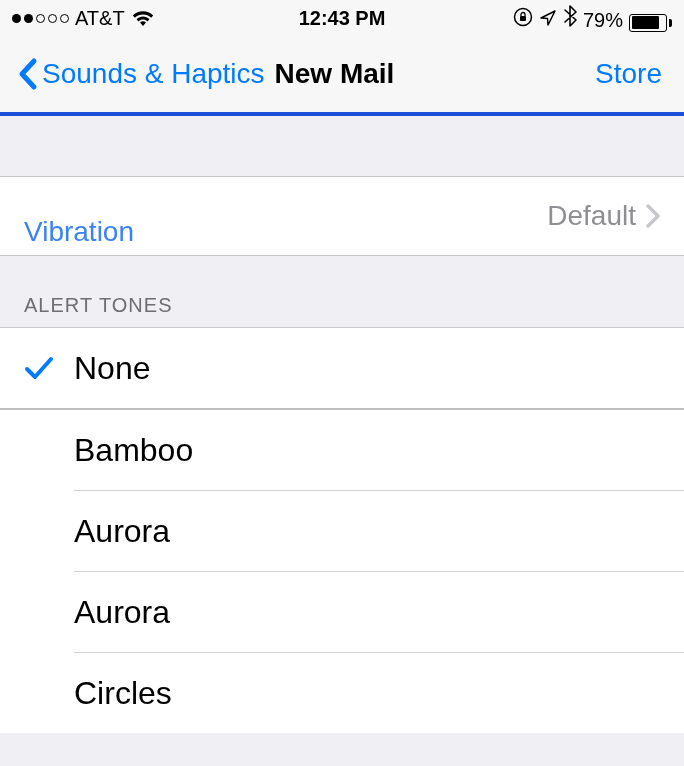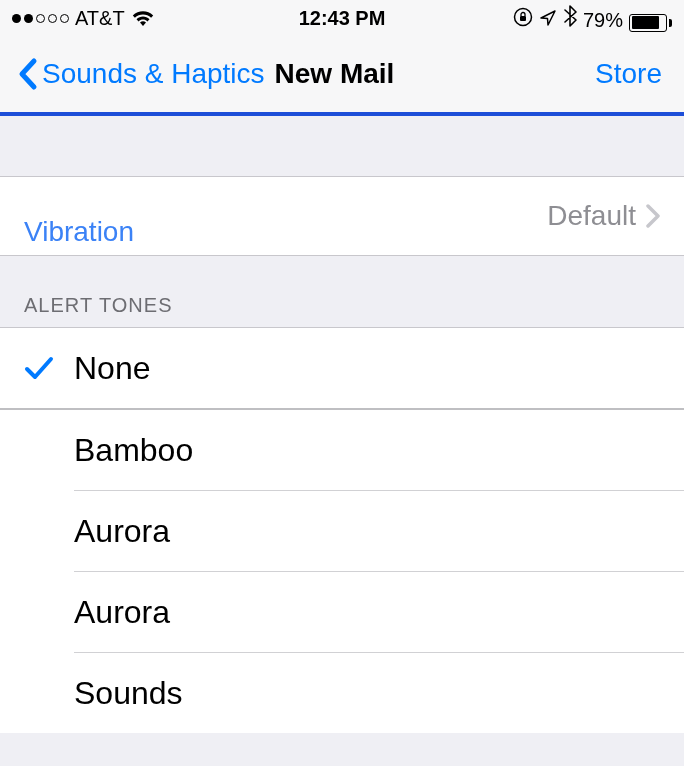--- a/index.html
+++ b/index.html
@@ -227,17 +227,17 @@
     <div class="tone-row">
       <span class="tone-check"></span>
       <span class="tone-label">Aurora</span>
     </div>
     <div class="tone-separator-inset"></div>
   </div>
 
   <div class="tone-row-wrap">
     <div class="tone-row">
       <span class="tone-check"></span>
-      <span class="tone-label">Sounds</span>
+      <span class="tone-label">Circles</span>
     </div>
   </div>
 
 </div>
 
 </body></html>

